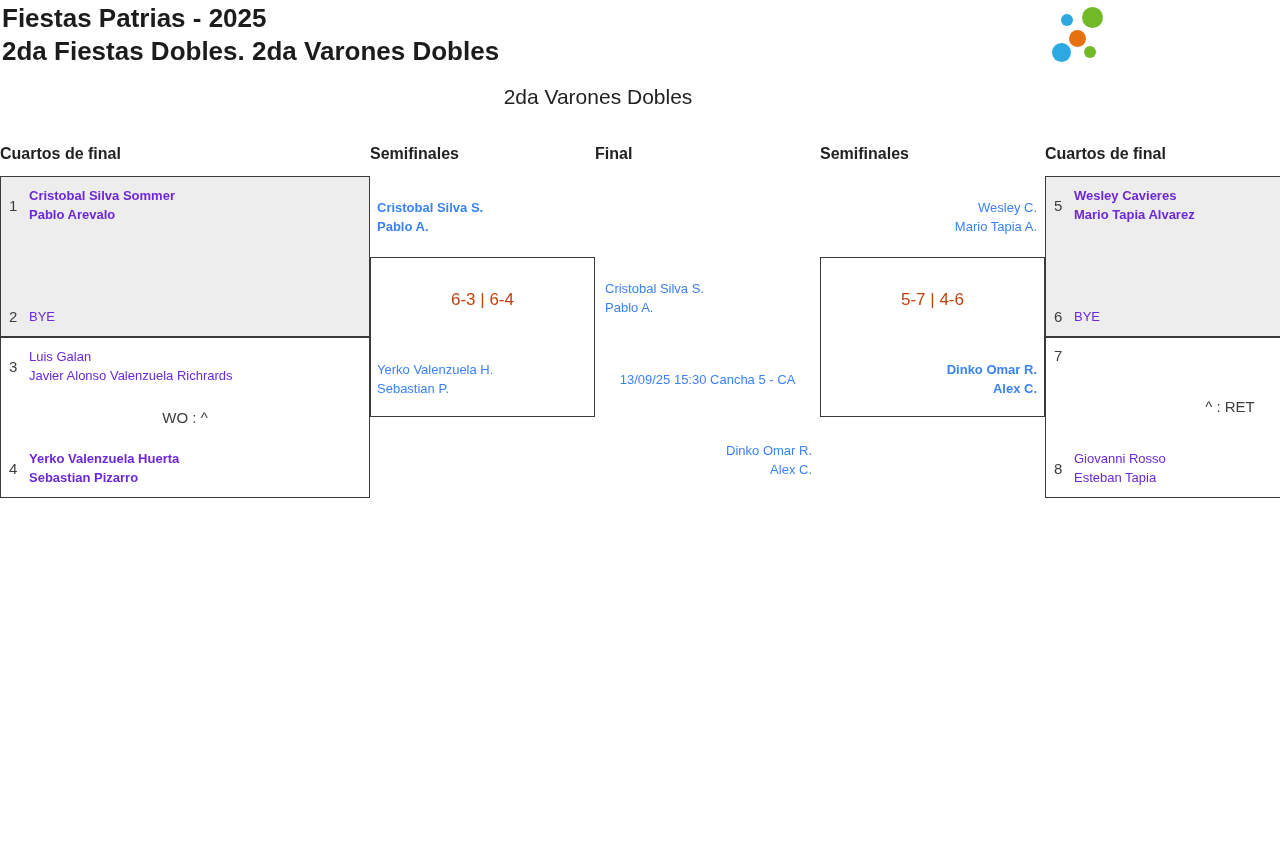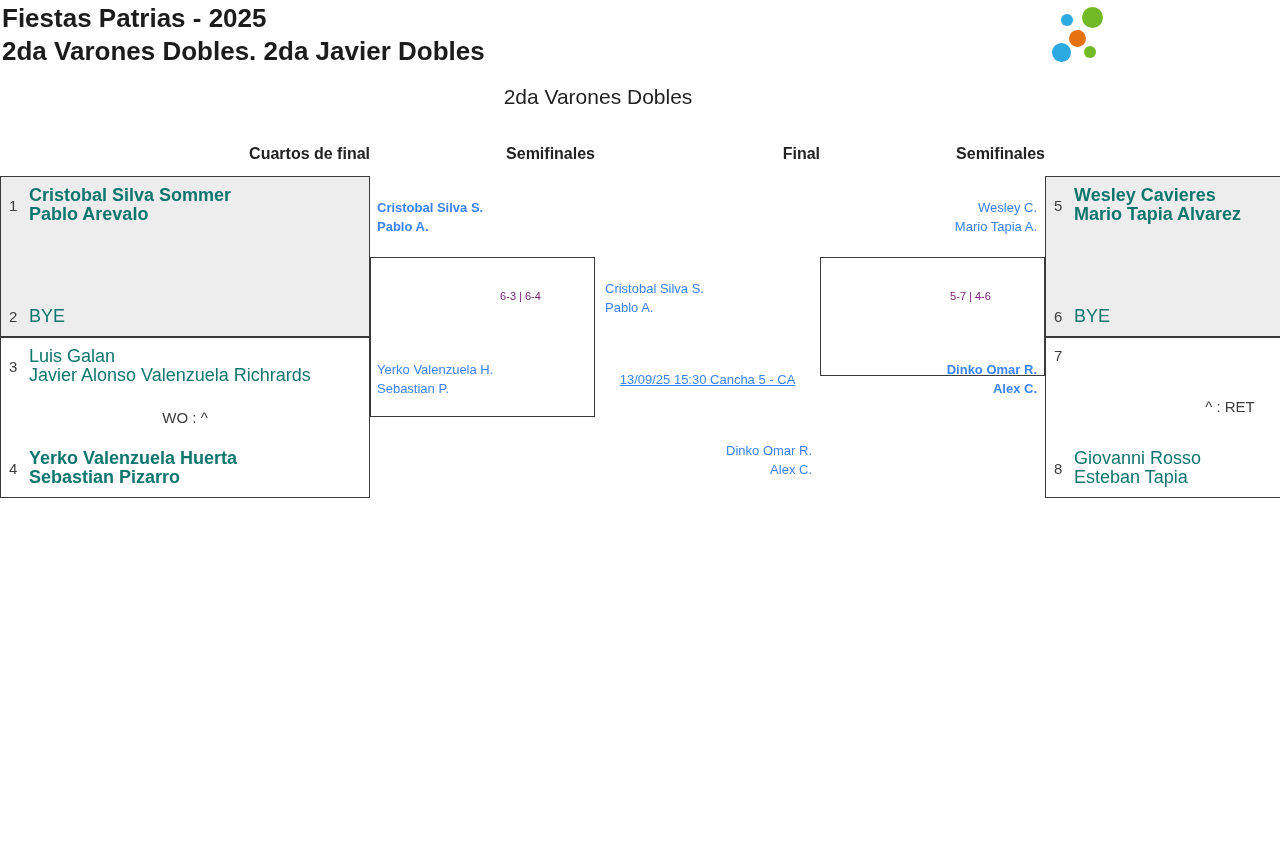--- a/index.html
+++ b/index.html
@@ -17,66 +17,66 @@
   .dot-green-big   { left:32px; top:3px;  width:21px; height:21px; background:#72b928; }
   .dot-orange     { left:19px; top:26px; width:17px; height:17px; background:#e5720f; }
   .dot-blue-big    { left:2px;  top:39px; width:19px; height:19px; background:#2ba9e0; }
   .dot-green-small { left:34px; top:42px; width:12px; height:12px; background:#72b928; }
   .wordmark { position:absolute; left:60px; top:8px; font-size:46px; font-weight:700;
               color:#72b928; letter-spacing:-2px; line-height:1; }
 
   
   .bracket-title { position:absolute; left:0; top:85px; width:1196px; text-align:center;
                    font-size:21px; font-weight:400; color:#222; }
-  .round-header { position:absolute; top:145px; text-align:right; font-size:16px;
+  .round-header { position:absolute; top:145px; text-align:left; font-size:16px;
                   font-weight:600; color:#222; white-space:nowrap; }
   .rh1 { left:0;     width:370px; }
   .rh2 { left:370px; width:225px; }
   .rh3 { left:595px; width:225px; }
   .rh4 { left:820px; width:225px; }
   .rh5 { left:1045px;width:370px; }
 
   .match-box { position:absolute; border:1px solid #3a3a3a; background:#fff;
                display:flex; flex-direction:column; justify-content:space-between;
                padding:9px 8px 10px 8px; }
   .match-box.gray { background:#ededed; }
   .box-qf1 { left:0;      top:176px; width:370px; height:161px; }
   .box-qf2 { left:0;      top:337px; width:370px; height:161px; }
   .box-sfl { left:370px;  top:257px; width:225px; height:160px; }
-  .box-sfr { left:820px;  top:257px; width:225px; height:119px; }
+  .box-sfr { left:820px;  top:257px; width:225px; height:160px; }
   .box-qf3 { left:1045px; top:176px; width:370px; height:161px; }
   .box-qf4 { left:1045px; top:337px; width:370px; height:161px; }
 
   .team-row { display:flex; align-items:center; }
   .seed { width:20px; flex-shrink:0; font-size:15px; color:#3d3d3d; }
-  .names { font-size:18px; line-height:19px; color:#0f766e; }
+  .names { font-size:13px; line-height:19px; color:#6d28d9; }
   .names.bold, .bold .names { font-weight:700; }
   .note { text-align:center; font-size:15px; color:#3d3d3d; }
 
   .score { position:absolute; left:0; top:32px; width:100%; text-align:center;
-           font-size:11px; color:#701a75;margin-left:38px; }
+           font-size:17px; color:#c2410c; }
 
   .float-names { position:absolute; font-size:13px; line-height:19px; color:#3b82f6; }
   .fn-bold { font-weight:700; }
   .sfl-top    { left:377px; top:198px; }
   .sfl-bottom { left:377px; top:360px; }
   .f-top      { left:605px; top:279px; }
-  .f-schedule { left:595px; top:370px; width:225px; text-align:center; white-space:nowrap;text-decoration:underline; }
+  .f-schedule { left:595px; top:370px; width:225px; text-align:center; white-space:nowrap; }
   .f-bottom   { left:595px; top:441px; width:217px; text-align:right; }
   .sfr-top    { left:820px; top:198px; width:217px; text-align:right; }
   .sfr-bottom { left:820px; top:360px; width:217px; text-align:right; }
 </style>
 </head>
 <body>
 
 <div class="page">
 
   <div class="titles">
     <div class="tline">Fiestas Patrias - 2025</div>
-    <div class="tline">2da Varones Dobles. 2da Javier Dobles</div>
+    <div class="tline">2da Fiestas Dobles. 2da Varones Dobles</div>
   </div>
 
   <div class="logo">
     <span class="dot dot-blue-small"></span>
     <span class="dot dot-green-big"></span>
     <span class="dot dot-orange"></span>
     <span class="dot dot-blue-big"></span>
     <span class="dot dot-green-small"></span>
   </div>
 

